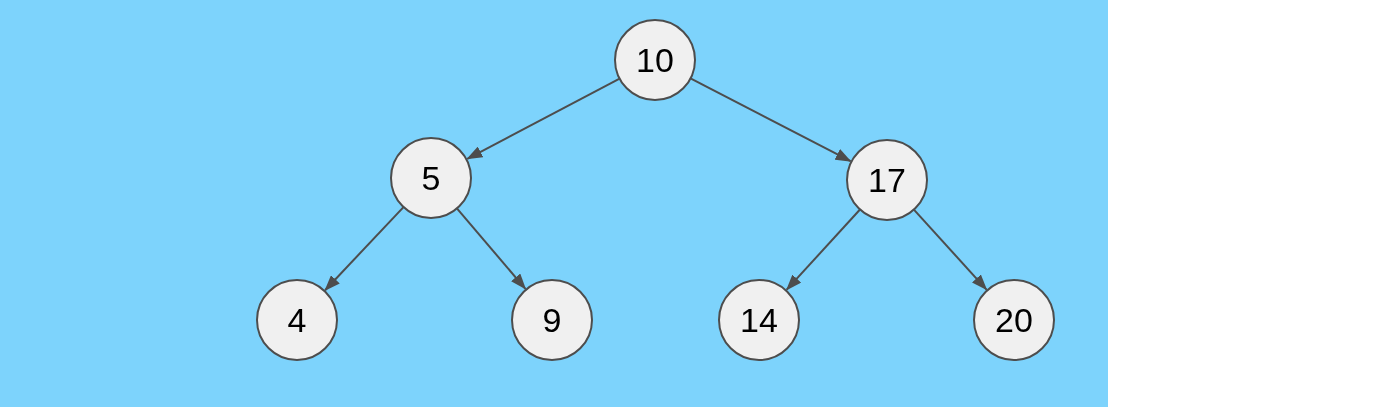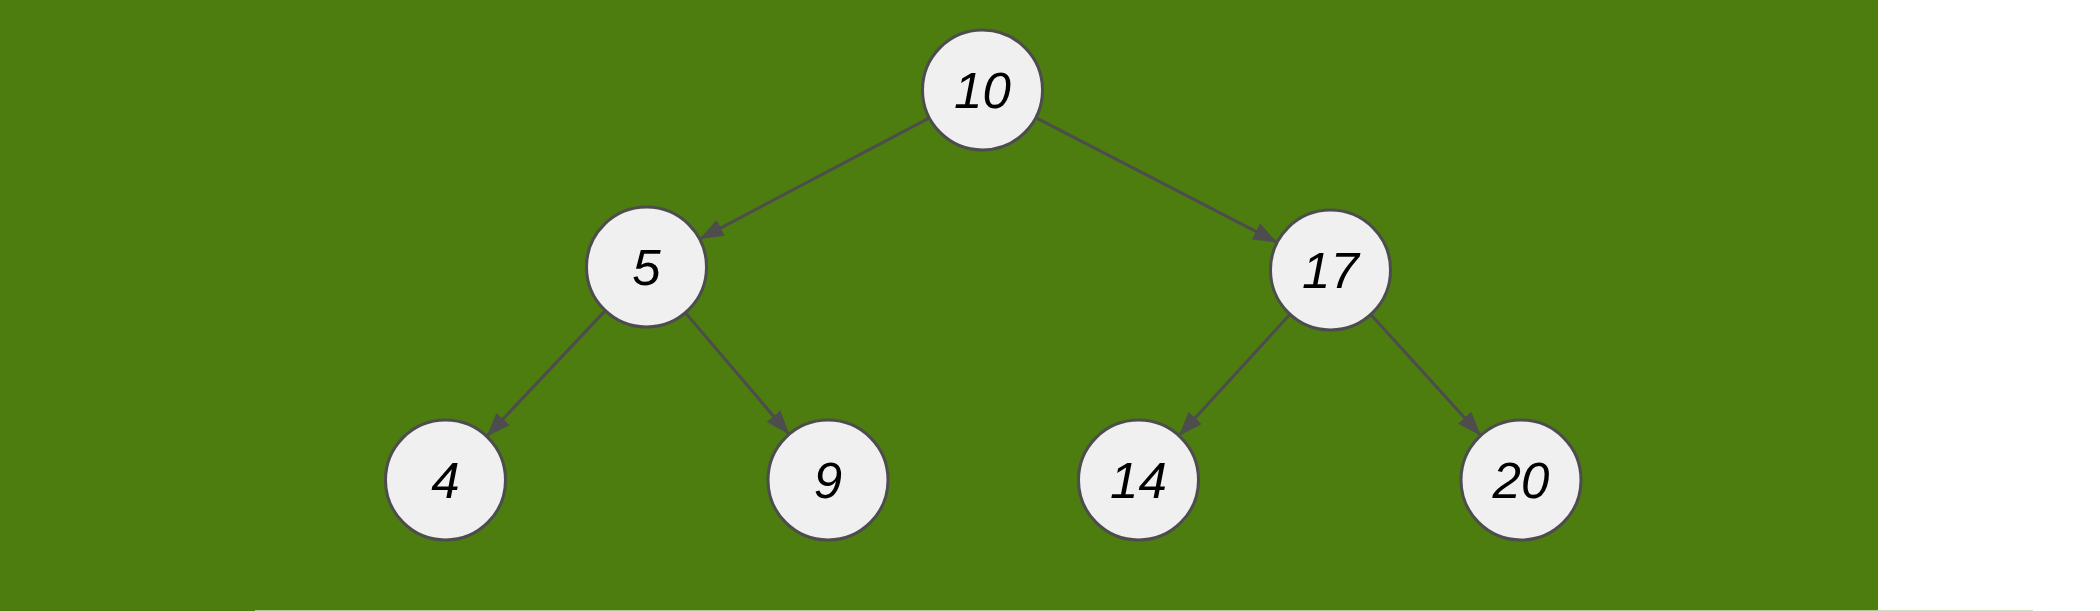--- a/index.html
+++ b/index.html
@@ -2,26 +2,25 @@
 <html><head>
 <meta charset="utf-8">
 <style>
   html, body {
     margin: 0;
     padding: 0;
     background: #ffffff;
   }
   .canvas {
     position: relative;
-    width: 1252px;
+    width: 1108px;
     height: 407px;
-    background: #4d7c0f;
+    background: #7dd3fc;
     overflow: hidden;
     font-family: "Liberation Sans", sans-serif;
-    font-style: italic;
   }
   svg {
     display: block;
     width: 1400px;
     height: 407px;
   }
   .node-label {
     font-family: "Liberation Sans", sans-serif;
     font-size: 34px;
     fill: #000000;

